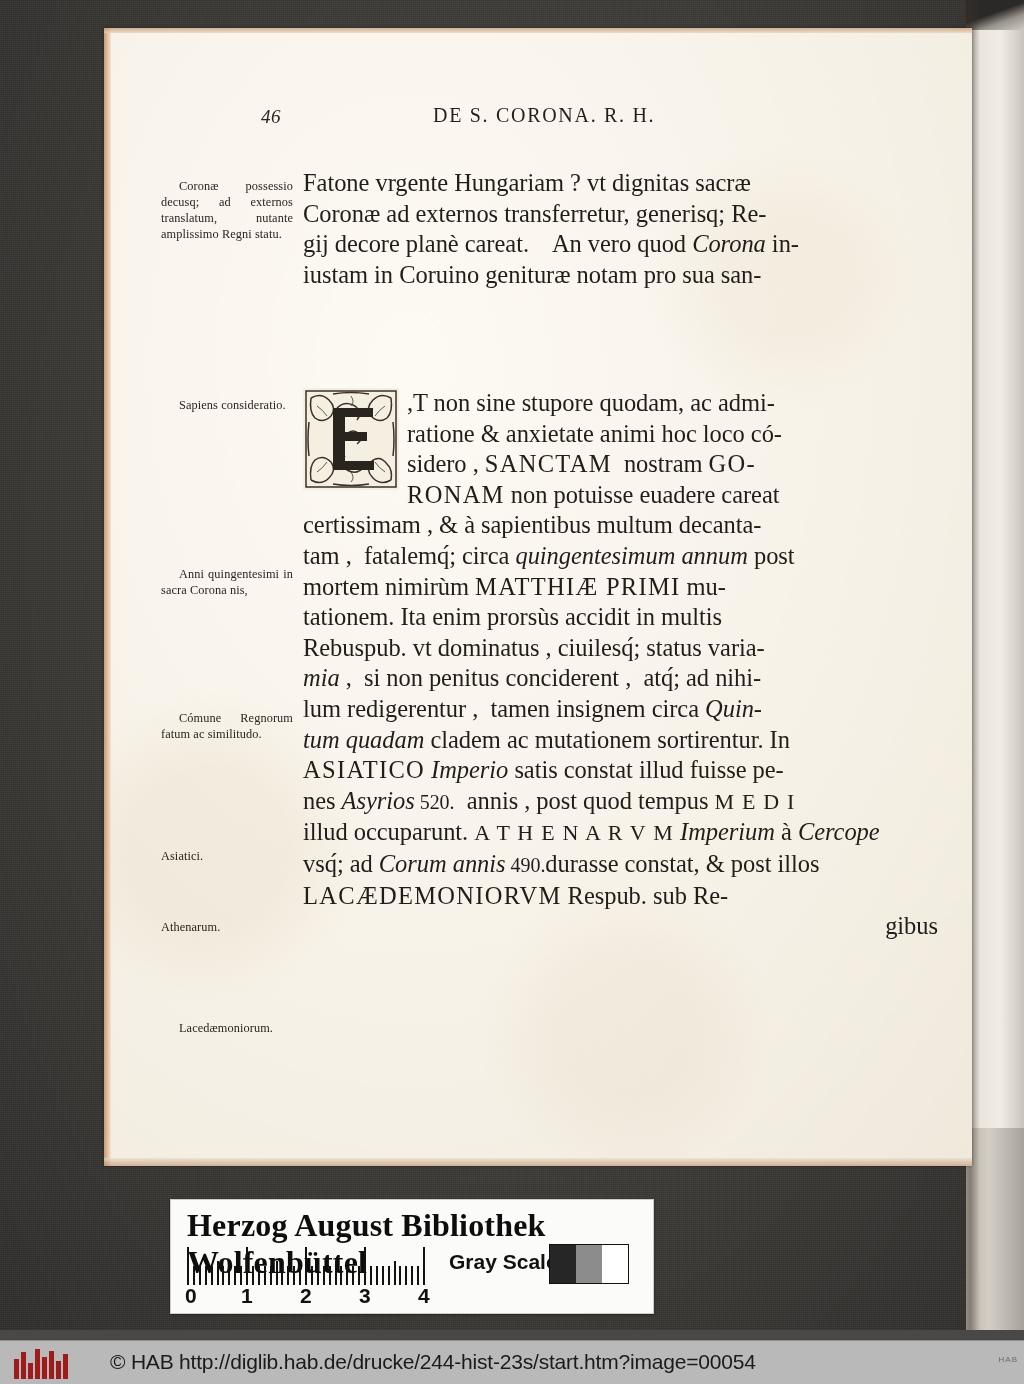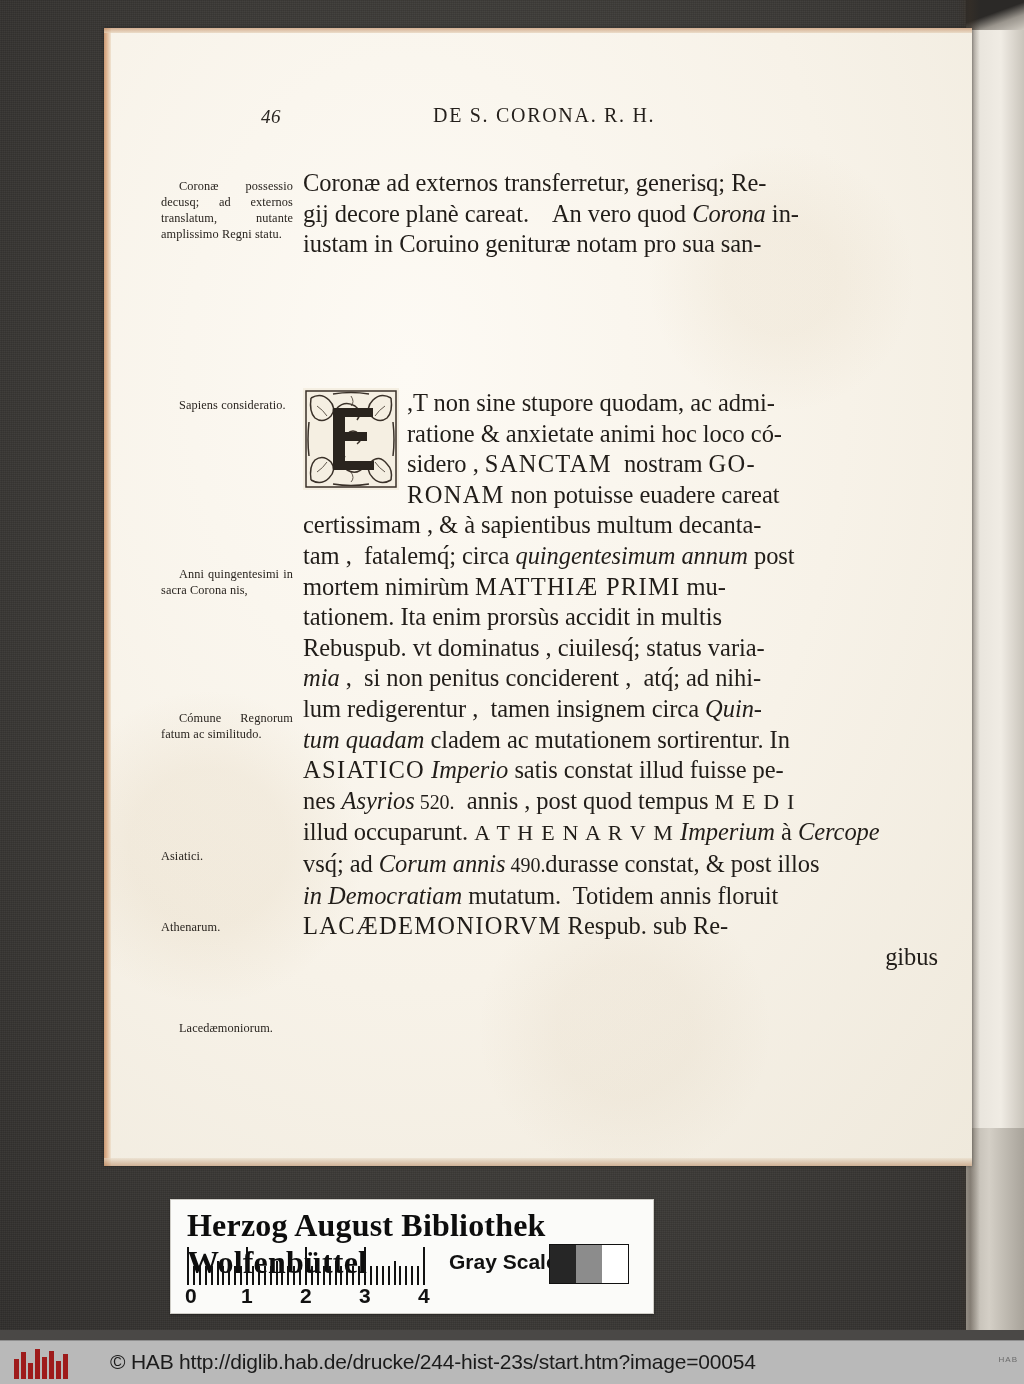--- a/index.html
+++ b/index.html
@@ -318,20 +318,21 @@
 
     <div class="margin-note" style="top:815px;">
       <span>Athenarum.</span>
     </div>
 
     <div class="margin-note" style="top:916px;">
       <span class="first-line">Lacedæmoniorum.</span>
     </div>
 
     <div class="body-col" style="top:64px;">
+      <div class="body-line">Fatone vrgente Hungariam ? vt dignitas sacræ</div>
       <div class="body-line">Coronæ ad externos transferretur, generisq; Re-</div>
       <div class="body-line">
         <span>gij decore planè careat.&nbsp;&nbsp;&nbsp; An vero quod </span><span class="ital">Corona</span><span> in-</span>
       </div>
       <div class="body-line">iustam in Coruino genituræ notam pro sua san-</div>
     </div>
 
     <div class="body-col" style="top:284px;">
 
       <div id="drop-cap">
@@ -411,23 +412,20 @@
       </div>
 
       <div class="body-line">
         <span>illud occuparunt. </span><span class="smallcap">A T H E N A R V M</span><span class="ital"> Imperium</span><span> à </span><span class="ital">Cercope</span>
       </div>
 
       <div class="body-line">
         <span>vsq́; ad </span><span class="ital">Corum annis</span><span class="num"> 490.</span><span>durasse constat, &amp; post illos</span>
       </div>
 
-      <div class="body-line">
-        <span class="ital">in Democratiam</span><span> mutatum.&nbsp; Totidem annis floruit</span>
-      </div>
 
       <div class="body-line">
         <span class="caps">LACÆDEMONIORVM</span><span> Respub. sub Re-</span>
       </div>
 
       <div class="body-line right-end">gibus</div>
     </div>
   </div>
 
   <div id="scale-bar">

